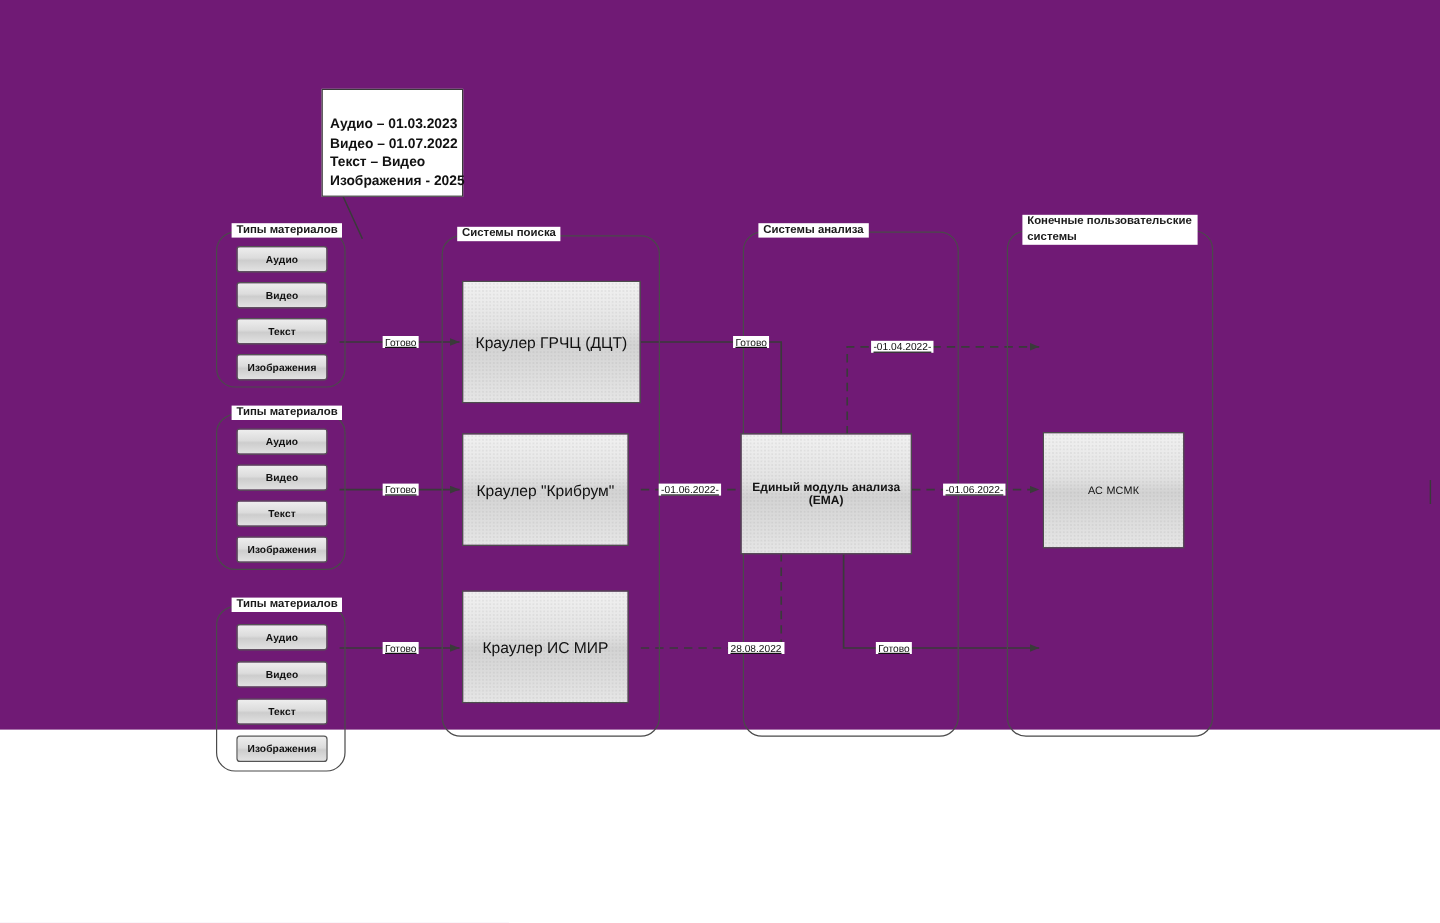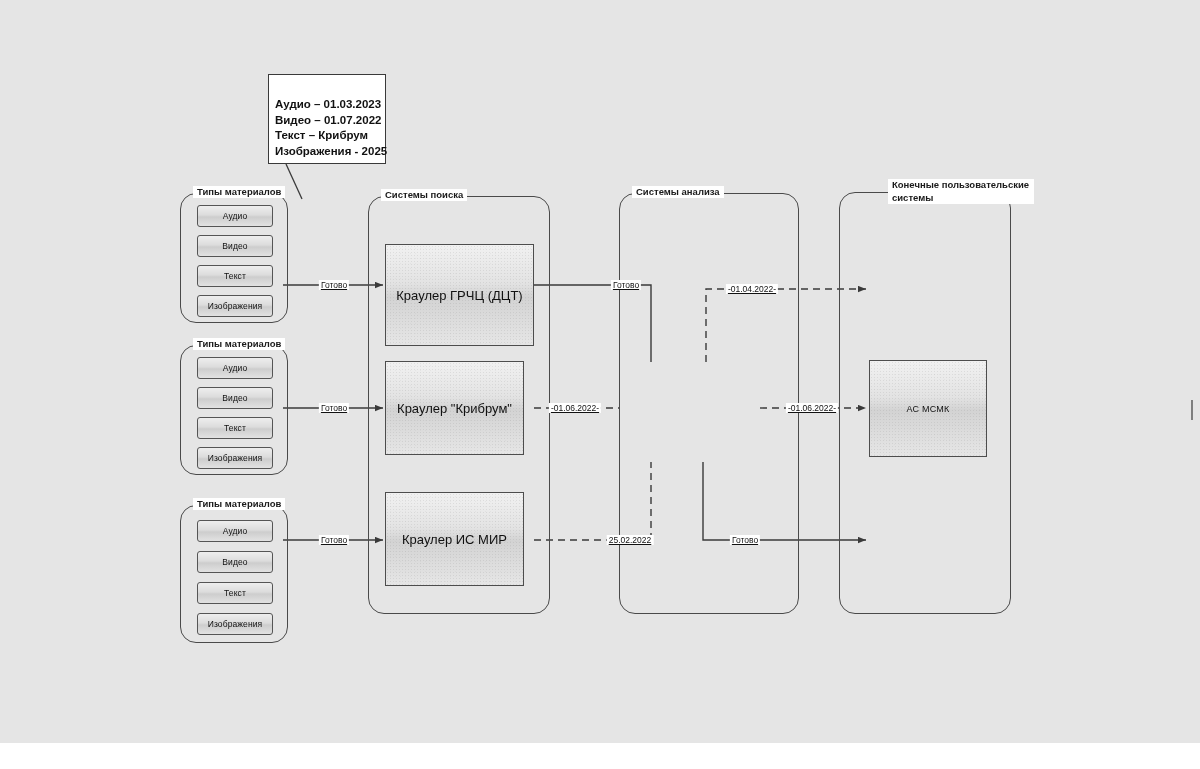--- a/index.html
+++ b/index.html
@@ -9,22 +9,22 @@
   }
   body {
     font-family: "Liberation Sans", sans-serif;
     width: 1200px;
     height: 769px;
     overflow: hidden;
   }
   #canvas {
     position: relative;
     width: 1200px;
-    height: 743px;
-    background: #e5e5e5;
+    height: 608px;
+    background: #701a75;
   }
   svg.edges {
     position: absolute;
     left: 0;
     top: 0;
     width: 1200px;
     height: 769px;
     pointer-events: none;
   }
   
@@ -64,37 +64,36 @@
     font-weight: bold;
     color: #1a1a1a;
     white-space: nowrap;
     line-height: 12px;
   }
   .group-label.two-line {
     top: -14px;
     white-space: normal;
     width: 138px;
     line-height: 12.5px;
-    margin-left: 36px;
   }
   
   .chip {
     position: absolute;
     left: 16px;
     width: 76px;
     height: 22px;
     box-sizing: border-box;
     border: 1.3px solid #555555;
     border-radius: 3px;
     background: linear-gradient(180deg, #eeeeee 0%, #dcdcdc 45%, #cdcdcd 55%, #e2e2e2 100%);
     display: flex;
     align-items: center;
     justify-content: center;
     font-size: 8.5px;
-    font-weight: normal;
+    font-weight: bold;
     color: #111111;
     letter-spacing: 0.1px;
     text-align: right;
   }
   
   .node {
     position: absolute;
     box-sizing: border-box;
     border: 1.4px solid #4d4d4d;
     background:
@@ -167,21 +166,21 @@
 
       <path d="M703,462 L703,540 L866,540" marker-end="url(#arrow)"></path>
 
       <path d="M1192,400 L1192,420" stroke-width="1.2"></path>
     </g>
   </svg>
 
   <div class="note">
     <div class="note-line">Аудио – 01.03.2023</div>
     <div class="note-line">Видео – 01.07.2022</div>
-    <div class="note-line">Текст – Крибрум</div>
+    <div class="note-line">Текст – Видео</div>
     <div class="note-line">Изображения - 2025</div>
   </div>
 
   <div class="group" style="left:180px; top:193px; width:108px; height:130px;">
     <div class="group-label">Типы материалов</div>
     <div class="chip" style="top:11px;">Аудио</div>
     <div class="chip" style="top:41px;">Видео</div>
     <div class="chip" style="top:71px;">Текст</div>
     <div class="chip" style="top:101px;">Изображения</div>
   </div>
@@ -199,60 +198,64 @@
     <div class="chip" style="top:14px;">Аудио</div>
     <div class="chip" style="top:45px;">Видео</div>
     <div class="chip" style="top:76px;">Текст</div>
     <div class="chip" style="top:107px;">Изображения</div>
   </div>
 
   <div class="group" style="left:368px; top:196px; width:182px; height:418px;">
     <div class="group-label">Системы поиска</div>
   </div>
 
-  <div class="node big" style="left:385px; top:244px; width:149px; height:102px;">
+  <div class="node big" style="left:385px; top:234px; width:149px; height:102px;">
     <span class="node-texture"></span>
     <span class="node-label">Краулер ГРЧЦ (ДЦТ)</span>
   </div>
 
   <div class="node big" style="left:385px; top:361px; width:139px; height:94px;">
     <span class="node-texture"></span>
     <span class="node-label">Краулер "Крибрум"</span>
   </div>
 
   <div class="node big" style="left:385px; top:492px; width:139px; height:94px;">
     <span class="node-texture"></span>
     <span class="node-label">Краулер ИС МИР</span>
   </div>
 
   <div class="group" style="left:601px; top:193px; width:180px; height:421px;margin-left:18px;">
     <div class="group-label">Системы анализа</div>
   </div>
 
+  <div class="node mid" style="left:617px; top:361px; width:143px; height:101px;">
+    <span class="node-texture"></span>
+    <span class="node-label">Единый модуль анализа (ЕМА)</span>
+  </div>
 
   <div class="group" style="left:839px; top:192px; width:172px; height:422px;">
     <div class="group-label two-line">Конечные пользовательские системы</div>
   </div>
 
 
   <div class="node small" style="left:869px; top:360px; width:118px; height:97px;">
     <span class="node-texture"></span>
     <span class="node-label">АС МСМК</span>
   </div>
 
 
   <div class="edge-label" style="left:334px; top:285px;">Готово</div>
   <div class="edge-label" style="left:334px; top:408px;">Готово</div>
   <div class="edge-label" style="left:334px; top:540px;">Готово</div>
 
   <div class="edge-label" style="left:626px; top:285px;">Готово</div>
 
   <div class="edge-label" style="left:575px; top:408px;">-01.06.2022-</div>
 
-  <div class="edge-label" style="left:630px; top:540px;">25.02.2022</div>
+  <div class="edge-label" style="left:630px; top:540px;">28.08.2022</div>
 
   <div class="edge-label" style="left:752px; top:289px;">-01.04.2022-</div>
 
   <div class="edge-label" style="left:812px; top:408px;">-01.06.2022-</div>
 
   <div class="edge-label" style="left:745px; top:540px;">Готово</div>
 
 </div>
 
 </body></html>

